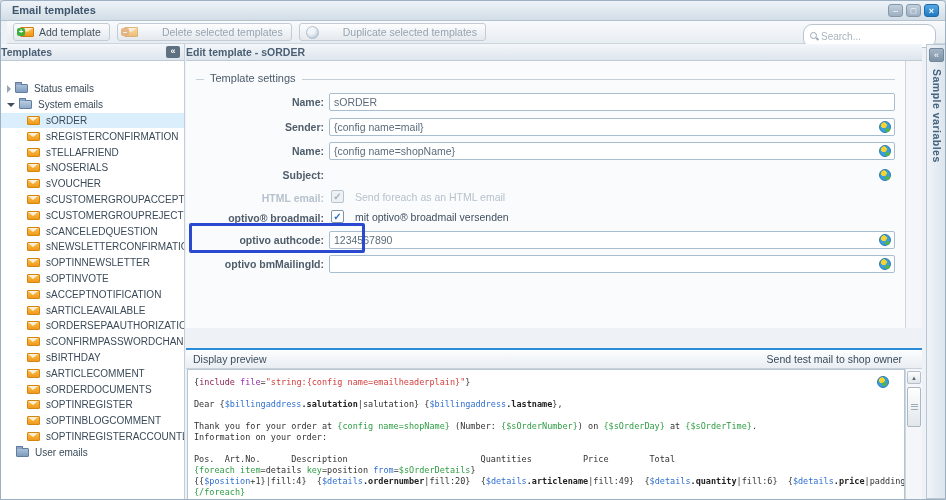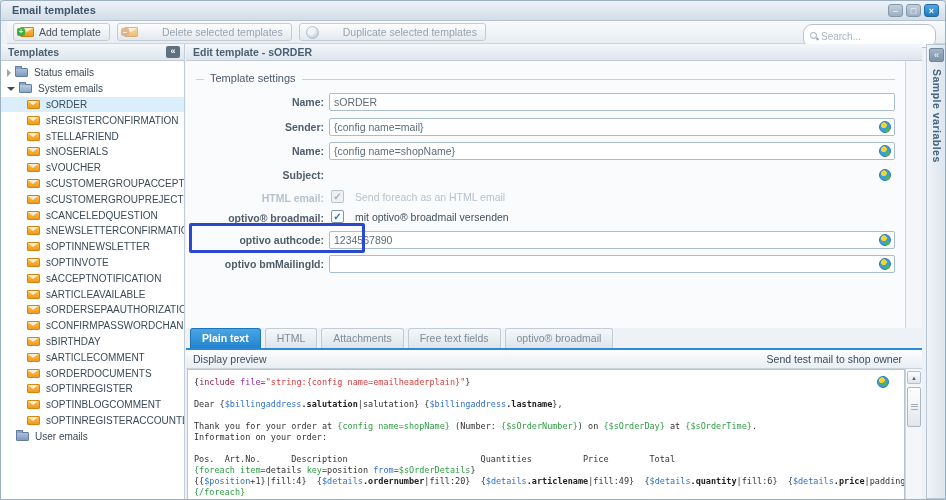--- a/index.html
+++ b/index.html
@@ -38,28 +38,28 @@
     border-radius:9px;display:flex;align-items:center;padding:0 6px;}
   .search-glyph{width:9px;height:9px;position:relative;flex:0 0 auto;}
   .search-glyph::before{content:"";position:absolute;left:0;top:0;width:5px;height:5px;border:1.5px solid #9aa7b5;border-radius:50%;}
   .search-glyph::after{content:"";position:absolute;left:6px;top:6px;width:3px;height:1.5px;background:#9aa7b5;transform:rotate(45deg);}
   .searchbox input{border:none;outline:none;flex:1;font-size:10px;color:#5a6a7a;background:transparent;
     font-family:"Liberation Sans",sans-serif;}
   .searchbox input::placeholder{color:#a8b4c0;}
 
   
   .panel-header{position:absolute;height:17px;background:linear-gradient(#f4f7fa,#dde5ed);
-    border-bottom:1px solid #bfcad5;font-size:10.5px;font-weight:bold;color:#4a5f73;line-height:16px;padding-left:7px;}
+    border-bottom:1px solid #bfcad5;font-size:10.5px;font-weight:bold;color:#4a5f73;line-height:16px;}
   .collapse-btn{position:absolute;top:2px;width:14px;height:12px;background:#5f7181;border-radius:2px;color:#fff;
     font-size:9px;line-height:11px;text-align:center;}
 
   
   .sidebar{position:absolute;left:0;top:43px;width:184px;bottom:0;background:#fff;border-right:1px solid #c3ced8;}
   .sidebar .panel-header{left:0;top:0;right:0;}
-  .tree{position:absolute;left:0;top:17px;right:0;bottom:0;overflow:hidden;padding-top:4px;}
+  .tree{position:absolute;left:0;top:17px;right:0;bottom:0;overflow:hidden;padding-top:20px;}
   .tree-row{position:relative;height:15.8px;display:flex;align-items:center;font-size:10px;color:#3a4a58;cursor:default;}
   .tree-row.selected{background:#dbeefb;}
   .twisty{width:5px;height:5px;margin-left:6px;margin-right:4px;flex:0 0 auto;}
   .twisty.collapsed{width:0;height:0;border-top:4px solid transparent;border-bottom:4px solid transparent;border-left:4px solid #97a6b4;}
   .twisty.expanded{width:0;height:0;border-left:4px solid transparent;border-right:4px solid transparent;border-top:4px solid #3f4e5c;}
   .tree-row .spacer{width:15px;flex:0 0 auto;}
   .tree-row.child .spacer{width:26px;}
   .folder-icon{width:13px;height:9px;background:linear-gradient(#a9c0d9,#7f9cbd);border:1px solid #627da0;border-radius:1px;
     position:relative;margin-right:6px;flex:0 0 auto;}
   .folder-icon::before{content:"";position:absolute;left:-1px;top:-3px;width:5px;height:2px;background:#8aa5c3;
@@ -334,21 +334,20 @@
         <span class="globe-icon"></span>
       </div>
       <div class="form-row" style="top: 194px;">
         <label class="form-label">optivo bmMailingId:</label>
         <input class="form-input" style="">
         <span class="globe-icon"></span>
       </div>
     </div>
   <div class="highlight-box"></div>
 
-  <div class="tabbar"><span class="tab active">Plain text</span><span class="tab">HTML</span><span class="tab">Attachments</span><span class="tab">Free text fields</span><span class="tab">optivo® broadmail</span></div>
   <div class="tab-underline"></div>
 
   <div class="preview-bar">
     <span class="preview-title">Display preview</span>
     <span class="preview-action">Send test mail to shop owner</span>
   </div>
 
   <div class="code-panel">
       <div class="code-line"><span class="tk-p">{</span><span class="tk-kw">include</span><span class="tk-p"> </span><span class="tk-attr">file</span><span class="tk-p">=</span><span class="tk-str">"string:{config name=emailheaderplain}"</span><span class="tk-p">}</span></div>
       <div class="code-line">&nbsp;</div>

